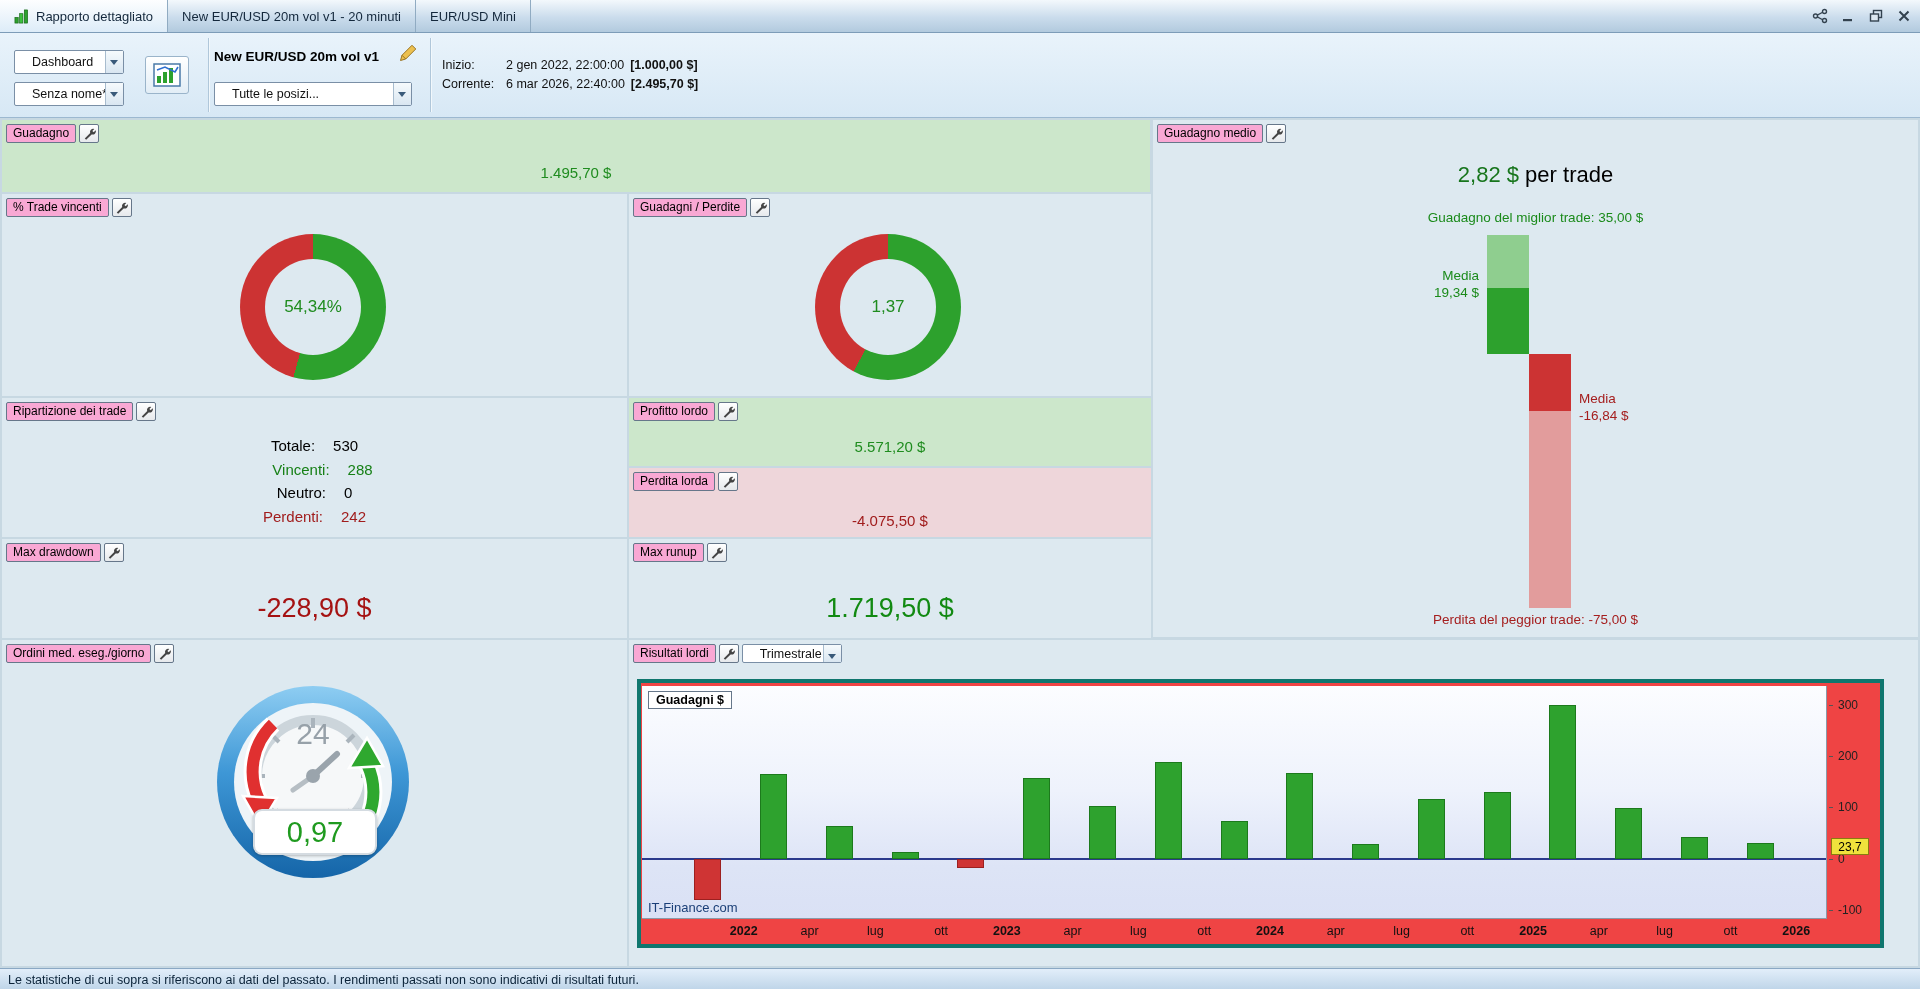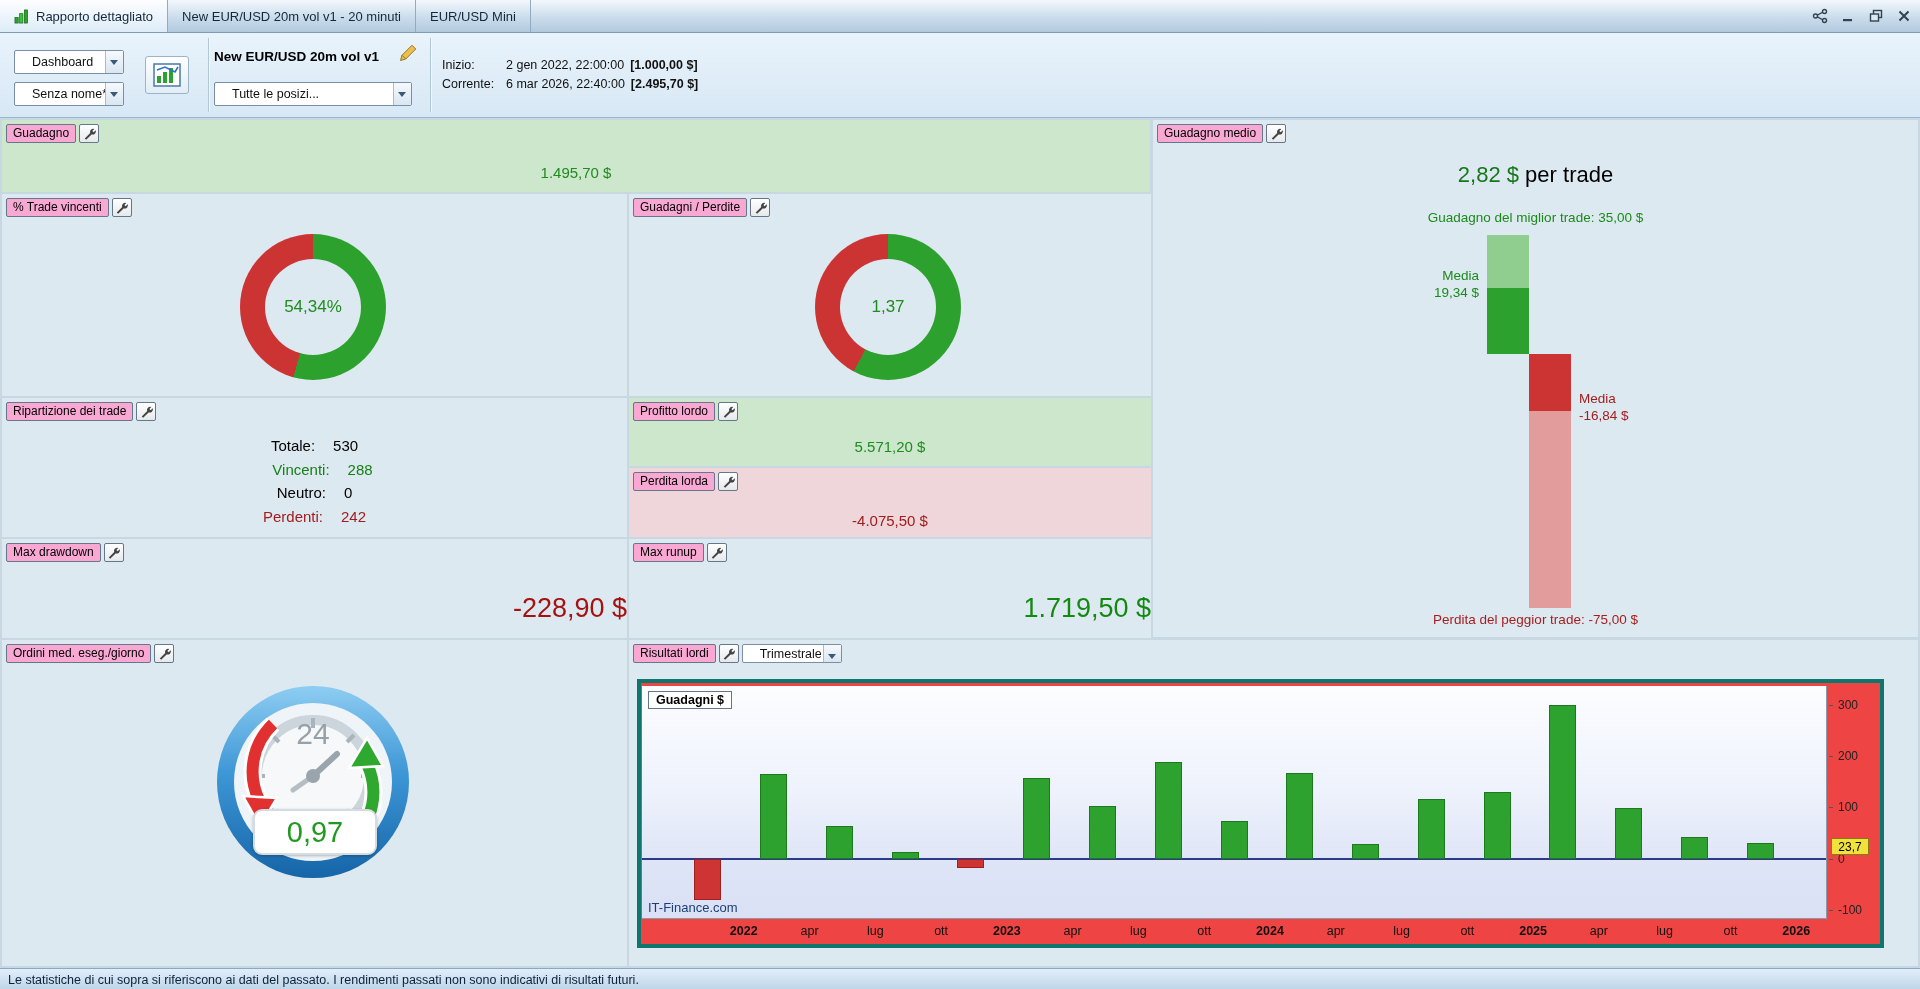--- a/index.html
+++ b/index.html
@@ -32,21 +32,21 @@
   .panel.green{background:#cce7cb;}
   .panel.pink{background:#eed6da;}
 
   .chip-row{position:absolute;left:4px;top:4px;display:flex;align-items:flex-start;gap:3px;z-index:6;}
   .chip{background:#f9a8d4;border:1px solid #66778a;padding:1px 6px;font-size:12px;line-height:15px;color:#000;border-radius:2px;white-space:nowrap;}
   .chip-btn{width:20px;height:19px;background:linear-gradient(#fff,#e6e9ec);border:1px solid #66778a;border-radius:2px;display:flex;align-items:center;justify-content:center;padding:0;cursor:pointer;box-sizing:border-box;}
   .chip-row .select{position:relative;height:19px;}
 
   .band-value{position:absolute;left:0;width:100%;text-align:center;font-size:15px;color:#1f8c1f;}
   .band-value.neg{color:#a11d1d;}
-  .big-value{position:absolute;left:0;width:100%;text-align:right;font-size:27px;}
+  .big-value{position:absolute;left:0;width:100%;text-align:center;font-size:27px;}
   .big-value.neg{color:#a51212;}
   .big-value.pos{color:#128a12;}
 
   .donut{position:absolute;width:146px;height:146px;border-radius:50%;display:flex;align-items:center;justify-content:center;}
   .donut::after{content:"";position:absolute;inset:25px;border-radius:50%;background:#dde9f0;}
   .donut-val{position:relative;z-index:1;font-size:17px;color:#1f8c1f;}
 
   .bk-rows{position:absolute;left:0;top:36px;width:100%;text-align:center;}
   .bk-row{font-size:15px;line-height:23.5px;color:#000;}
   .bk-row .v{margin-left:18px;}

